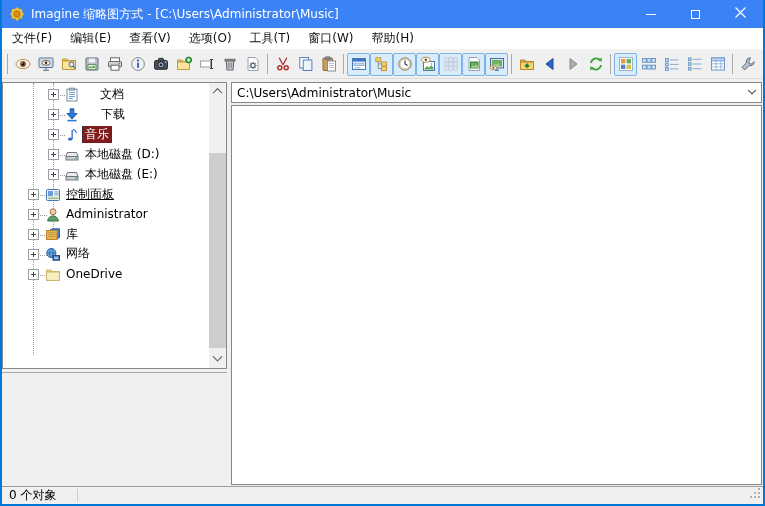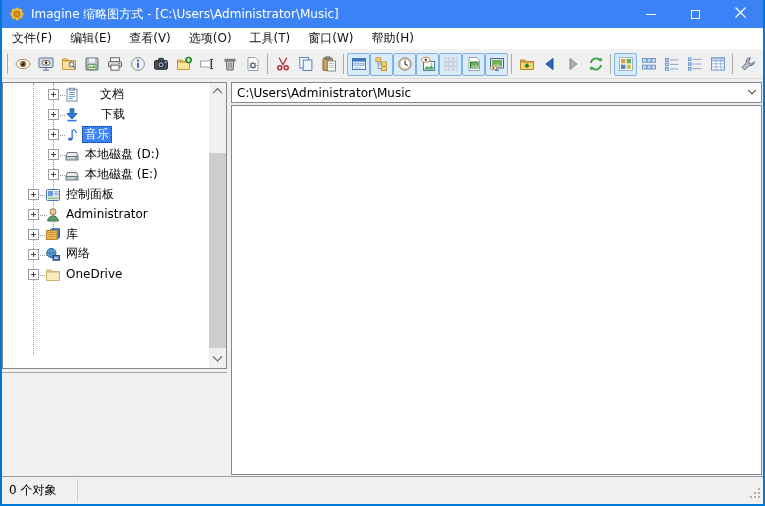--- a/index.html
+++ b/index.html
@@ -42,40 +42,40 @@
   .tree-view { flex:1; position:relative; overflow:hidden; }
   .guide { position:absolute; width:0; border-left:1px dotted #9a9a9a; }
   .tree-row { position:relative; height:20px; width:100%; }
   .tree-stub { position:absolute; top:10px; height:0; border-top:1px dotted #9a9a9a; }
   .expander { position:absolute; top:4px; width:11px; height:11px; background:#fff; border:1px solid #9aa0a6; }
   .expander::before { content:""; position:absolute; left:2px; top:4px; width:5px; height:1px; background:#444; }
   .expander::after { content:""; position:absolute; left:4px; top:2px; width:1px; height:5px; background:#444; }
   .tree-icon { position:absolute; top:2px; width:16px; height:16px; }
   .tree-icon svg { display:block; }
   .tree-label { position:absolute; top:1px; height:17px; line-height:16px; padding:0 3px; white-space:nowrap; color:#000; }
-  .tree-row.selected .tree-label { background:#3b82f6; color:#fff; outline:1px dotted #0d3a6b; outline-offset:-1px; }
+  .tree-row.selected .tree-label { background:#7f1d1d; color:#fff; outline:1px dotted #0d3a6b; outline-offset:-1px; }
   
   .scrollbar { width:17px; flex:none; background:#f0f0f0; display:flex; flex-direction:column; }
   .sb-btn { height:17px; flex:none; display:flex; align-items:center; justify-content:center; }
   .chev { width:7px; height:7px; border-right:1px solid #505050; border-bottom:1px solid #505050; }
   .chev.up { transform:rotate(-135deg) translate(-1px,-1px); }
   .chev.down { transform:rotate(45deg) translate(-2px,-2px); }
   .sb-track { flex:1; position:relative; }
   .sb-thumb { position:absolute; left:0; right:0; top:53px; height:195px; background:#cdcdcd; }
   
   .preview-pane { flex:1; margin-top:3px; border-top:1px solid #a8a8a8; background:#f0f0f0; }
   
   .right-col { flex:1; display:flex; flex-direction:column; margin-left:4px; min-width:0; }
   .address-combo { height:21px; flex:none; background:#fff; border:1px solid #828790; display:flex; align-items:center; }
   .combo-text { flex:1; padding-left:5px; white-space:nowrap; overflow:hidden; color:#000; }
   .combo-chevron { width:18px; display:flex; align-items:center; justify-content:center; flex:none; }
   .combo-chevron .chev { width:6px; height:6px; border-color:#444; }
   .content-area { flex:1; margin-top:2px; background:#fff; border:1px solid #828790; }
   
-  .statusbar { height:28px; flex:none; background:#f0f0f0; border-top:1px solid #9b9b9b; display:flex; align-items:stretch; position:relative; }
+  .statusbar { height:18px; flex:none; background:#f0f0f0; border-top:1px solid #9b9b9b; display:flex; align-items:stretch; position:relative; }
   .status-cell { width:75px; flex:none; display:flex; align-items:center; padding-left:7px; }
   .status-sep { width:1px; background:#cdcdcd; margin:2px 0; }
   .resize-grip { position:absolute; right:1px; bottom:1px; }
 </style>
 </head>
 <body>
 
 <div class="window">
 
   <div class="titlebar">
@@ -515,21 +515,21 @@
               <div class="tree-stub" style="left: 30px; width: 14px;"></div>
               <div class="expander" style="left: 25px;"></div>
               <span class="tree-icon" style="left: 42px;">
                 <svg width="16" height="16" viewBox="0 0 16 16">
                   <rect x="1.5" y="2.5" width="13" height="11" rx="1" fill="#e8f0fa" stroke="#4a78b0"></rect>
                   <rect x="3" y="4" width="5" height="5.2" fill="#6a9ed8"></rect>
                   <path d="M9.5 4.8h4M9.5 6.4h4M9.5 8h4" stroke="#8aa8c8"></path>
                   <rect x="3" y="10.4" width="10.5" height="1.7" fill="#9ec27e"></rect>
                 </svg>
               </span>
-              <span class="tree-label" style="left: 60px;">控制面板</span>
+              <span class="tree-label" style="left: 60px; text-decoration: underline;">控制面板</span>
             </div>
             <div class="tree-row">
               <div class="tree-stub" style="left: 30px; width: 14px;"></div>
               <div class="expander" style="left: 25px;"></div>
               <span class="tree-icon" style="left: 42px;">
                 <svg width="16" height="16" viewBox="0 0 16 16">
                   <circle cx="8" cy="4.8" r="3" fill="#f0c9a0" stroke="#a07850"></circle>
                   <path d="M2.6 14c.5-3.6 3-5.1 5.4-5.1s4.9 1.5 5.4 5.1z" fill="#5aa06a" stroke="#3a7048"></path>
                 </svg>
               </span>

